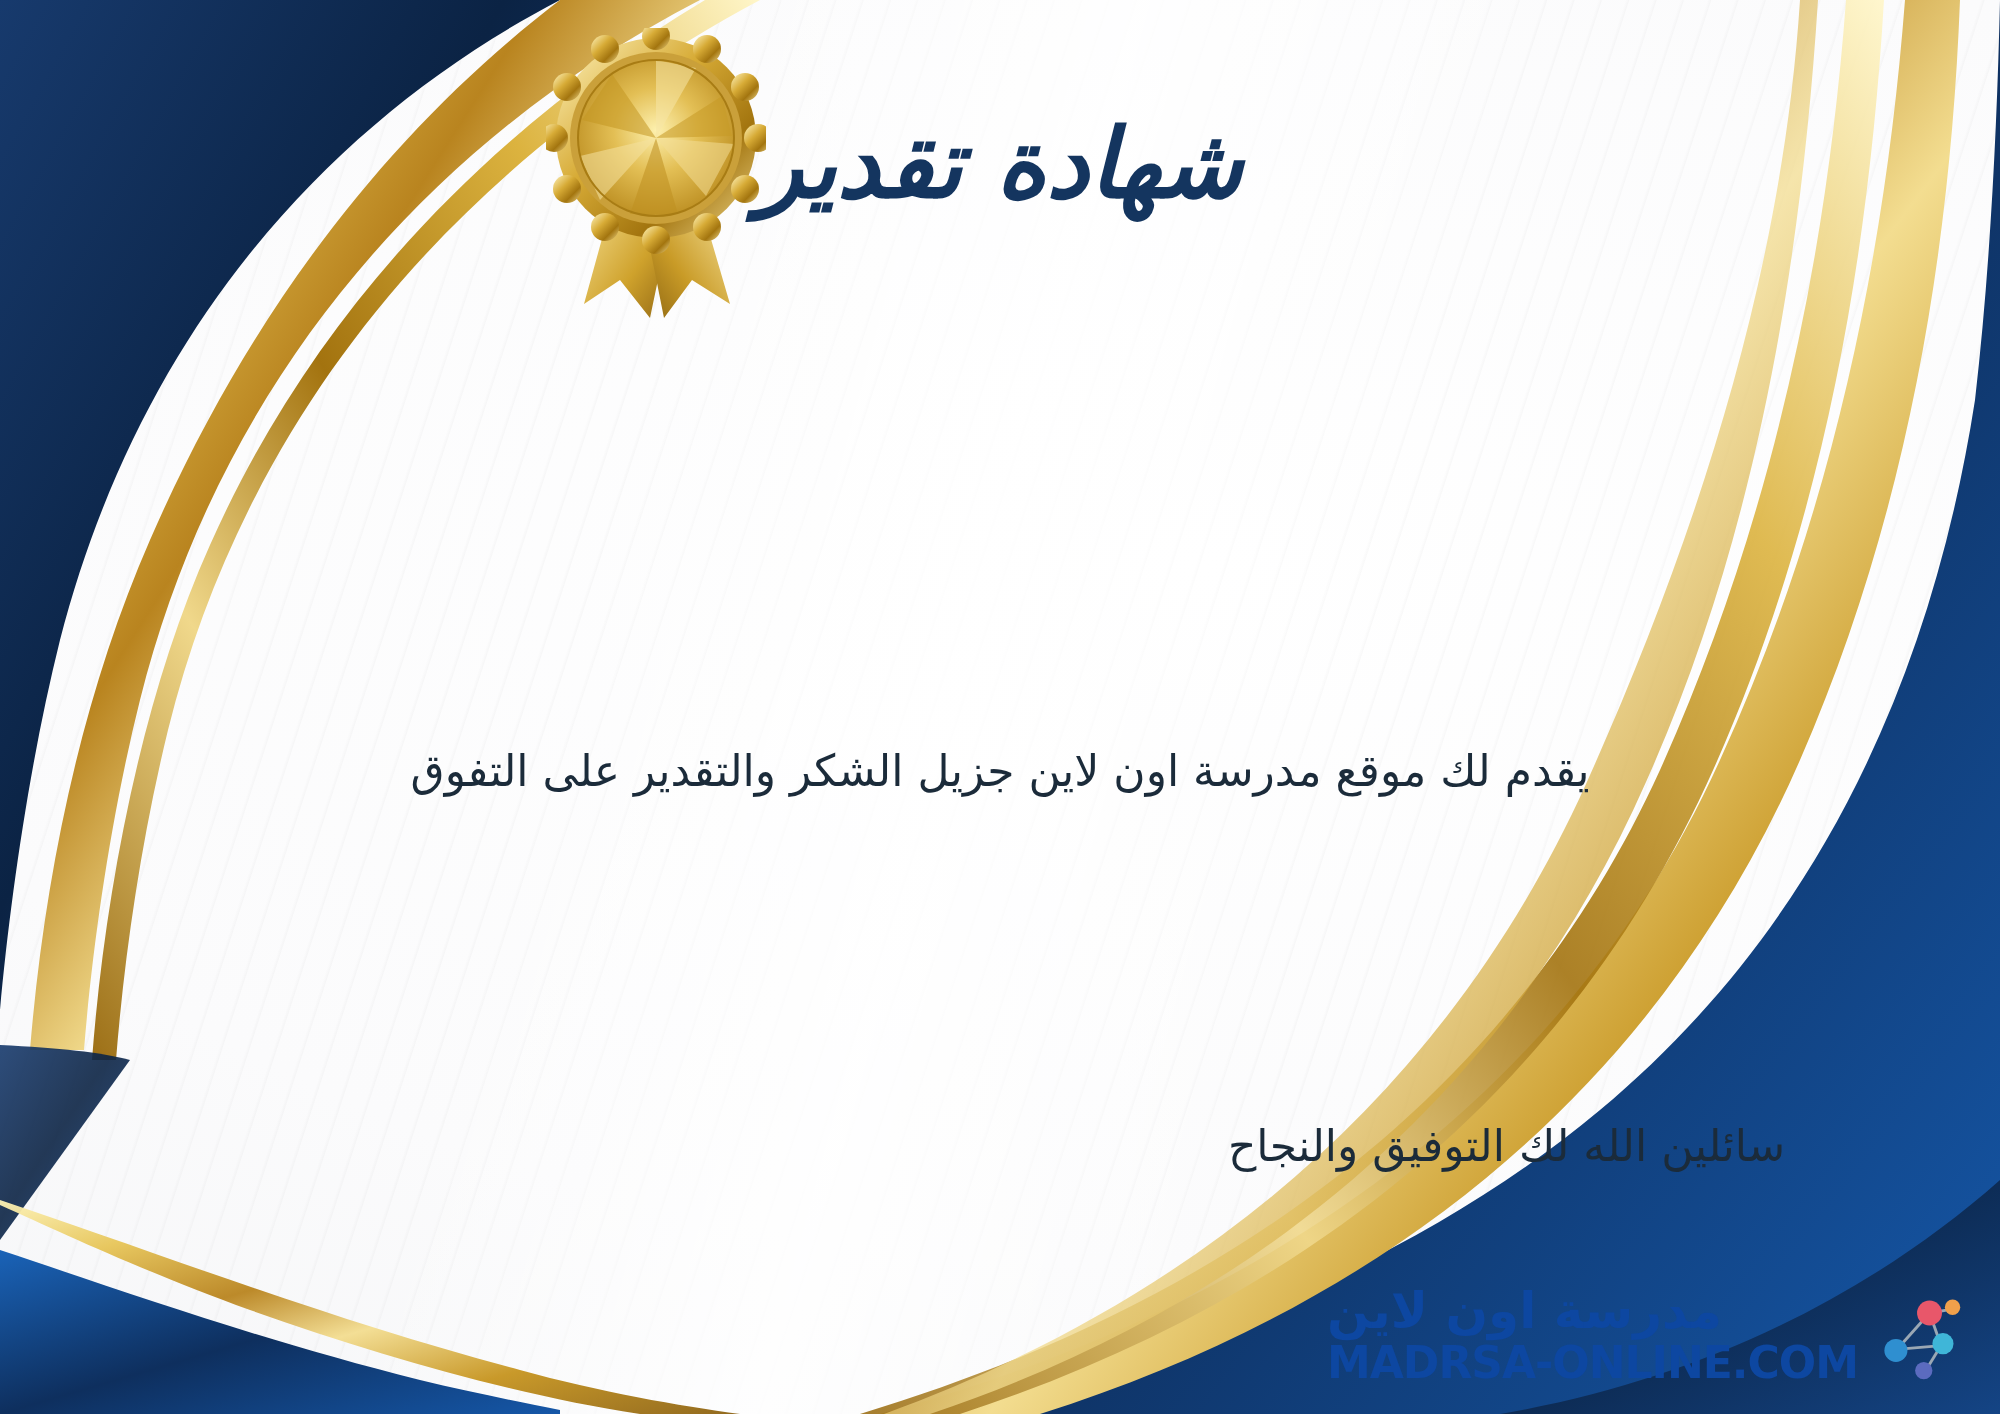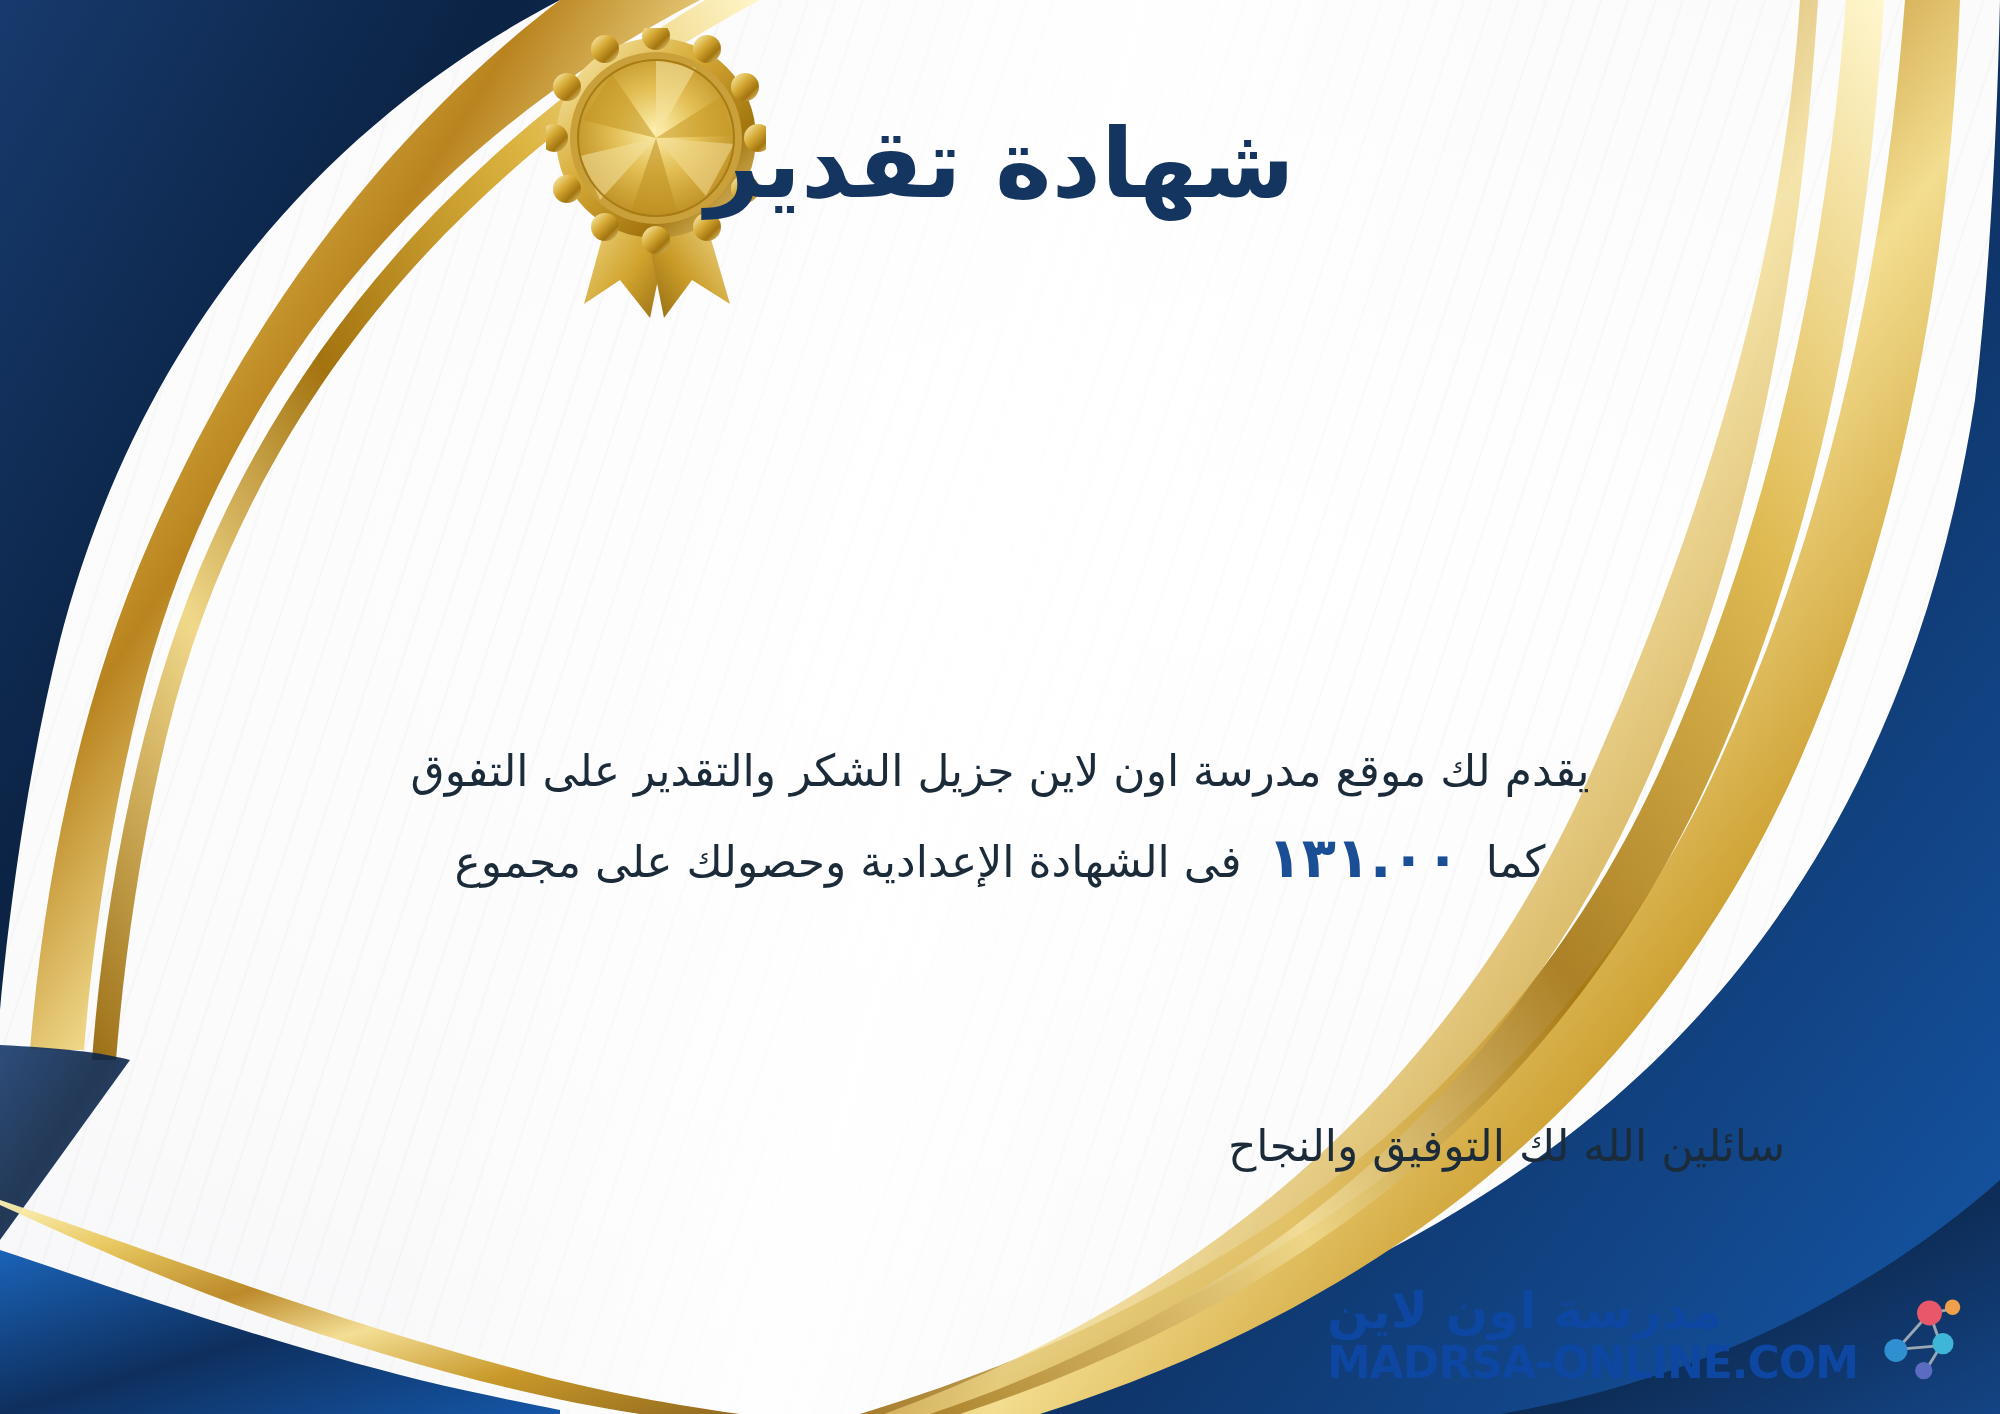--- a/index.html
+++ b/index.html
@@ -59,20 +59,21 @@
     position: absolute;
     top: 112px;
     left: 0;
     right: 0;
     text-align: center;
     font-size: 96px;
     font-weight: bold;
     color: #14355f;
     letter-spacing: 0px;
     line-height: 1.1;
+    font-style: italic;
   }
 
   .student-name {
     position: absolute;
     top: 400px;
     left: 120px;
     right: 120px;
     text-align: center;
     font-size: 74px;
     font-weight: bold;
@@ -266,23 +267,20 @@
       </g>
       <circle cx="110" cy="110" r="78" fill="none" stroke="#a87c14" stroke-width="2"></circle>
     </g>
   </svg>
 
   <div class="title">شهادة تقدير</div>
 
 
   <div class="body-text">
     <span class="body-line">يقدم لك موقع مدرسة اون لاين جزيل الشكر  والتقدير على التفوق</span>
-    <span class="body-line">
-      <span>كما</span><span class="score">١٣١.٠٠</span><span>فى الشهادة الإعدادية وحصولك على مجموع</span>
-    </span>
   </div>
 
   <div class="wish-text">سائلين الله لك التوفيق  والنجاح</div>
 
   <div class="brand">
     <div class="brand-text">
       <div class="brand-ar">مدرسة اون لاين</div>
       <div class="brand-en">MADRSA-ONLINE.COM</div>
     </div>
     <svg class="brand-mark" viewBox="0 0 100 100">

